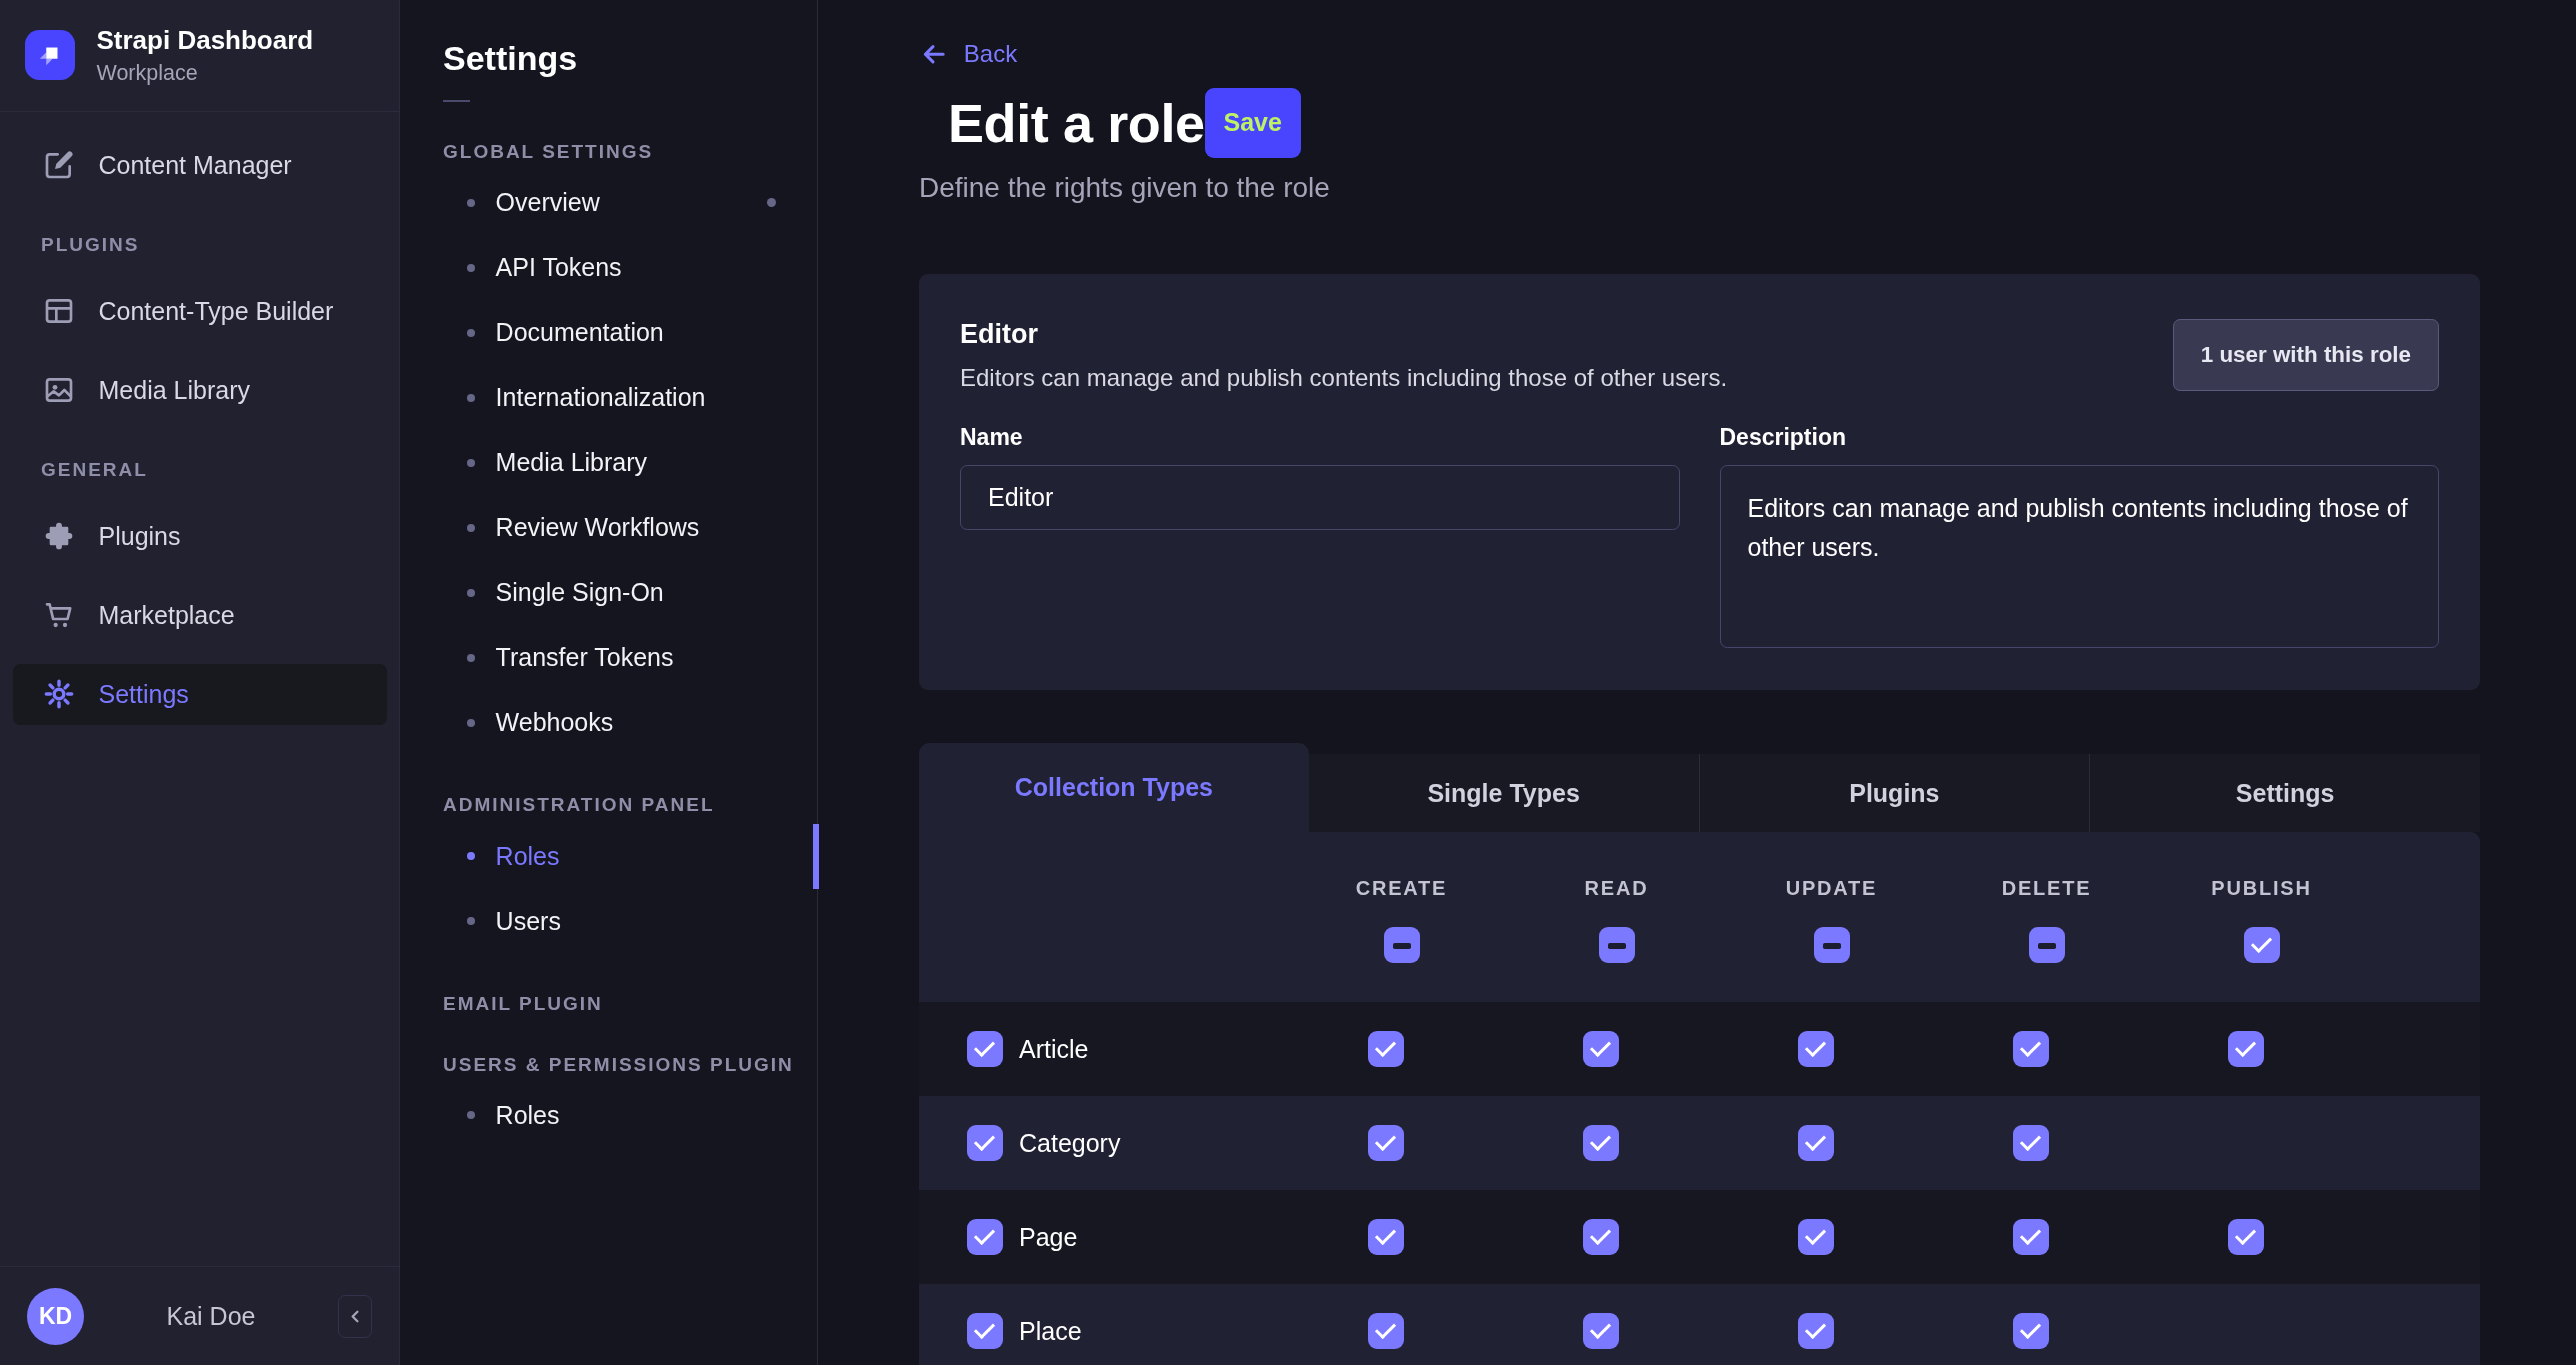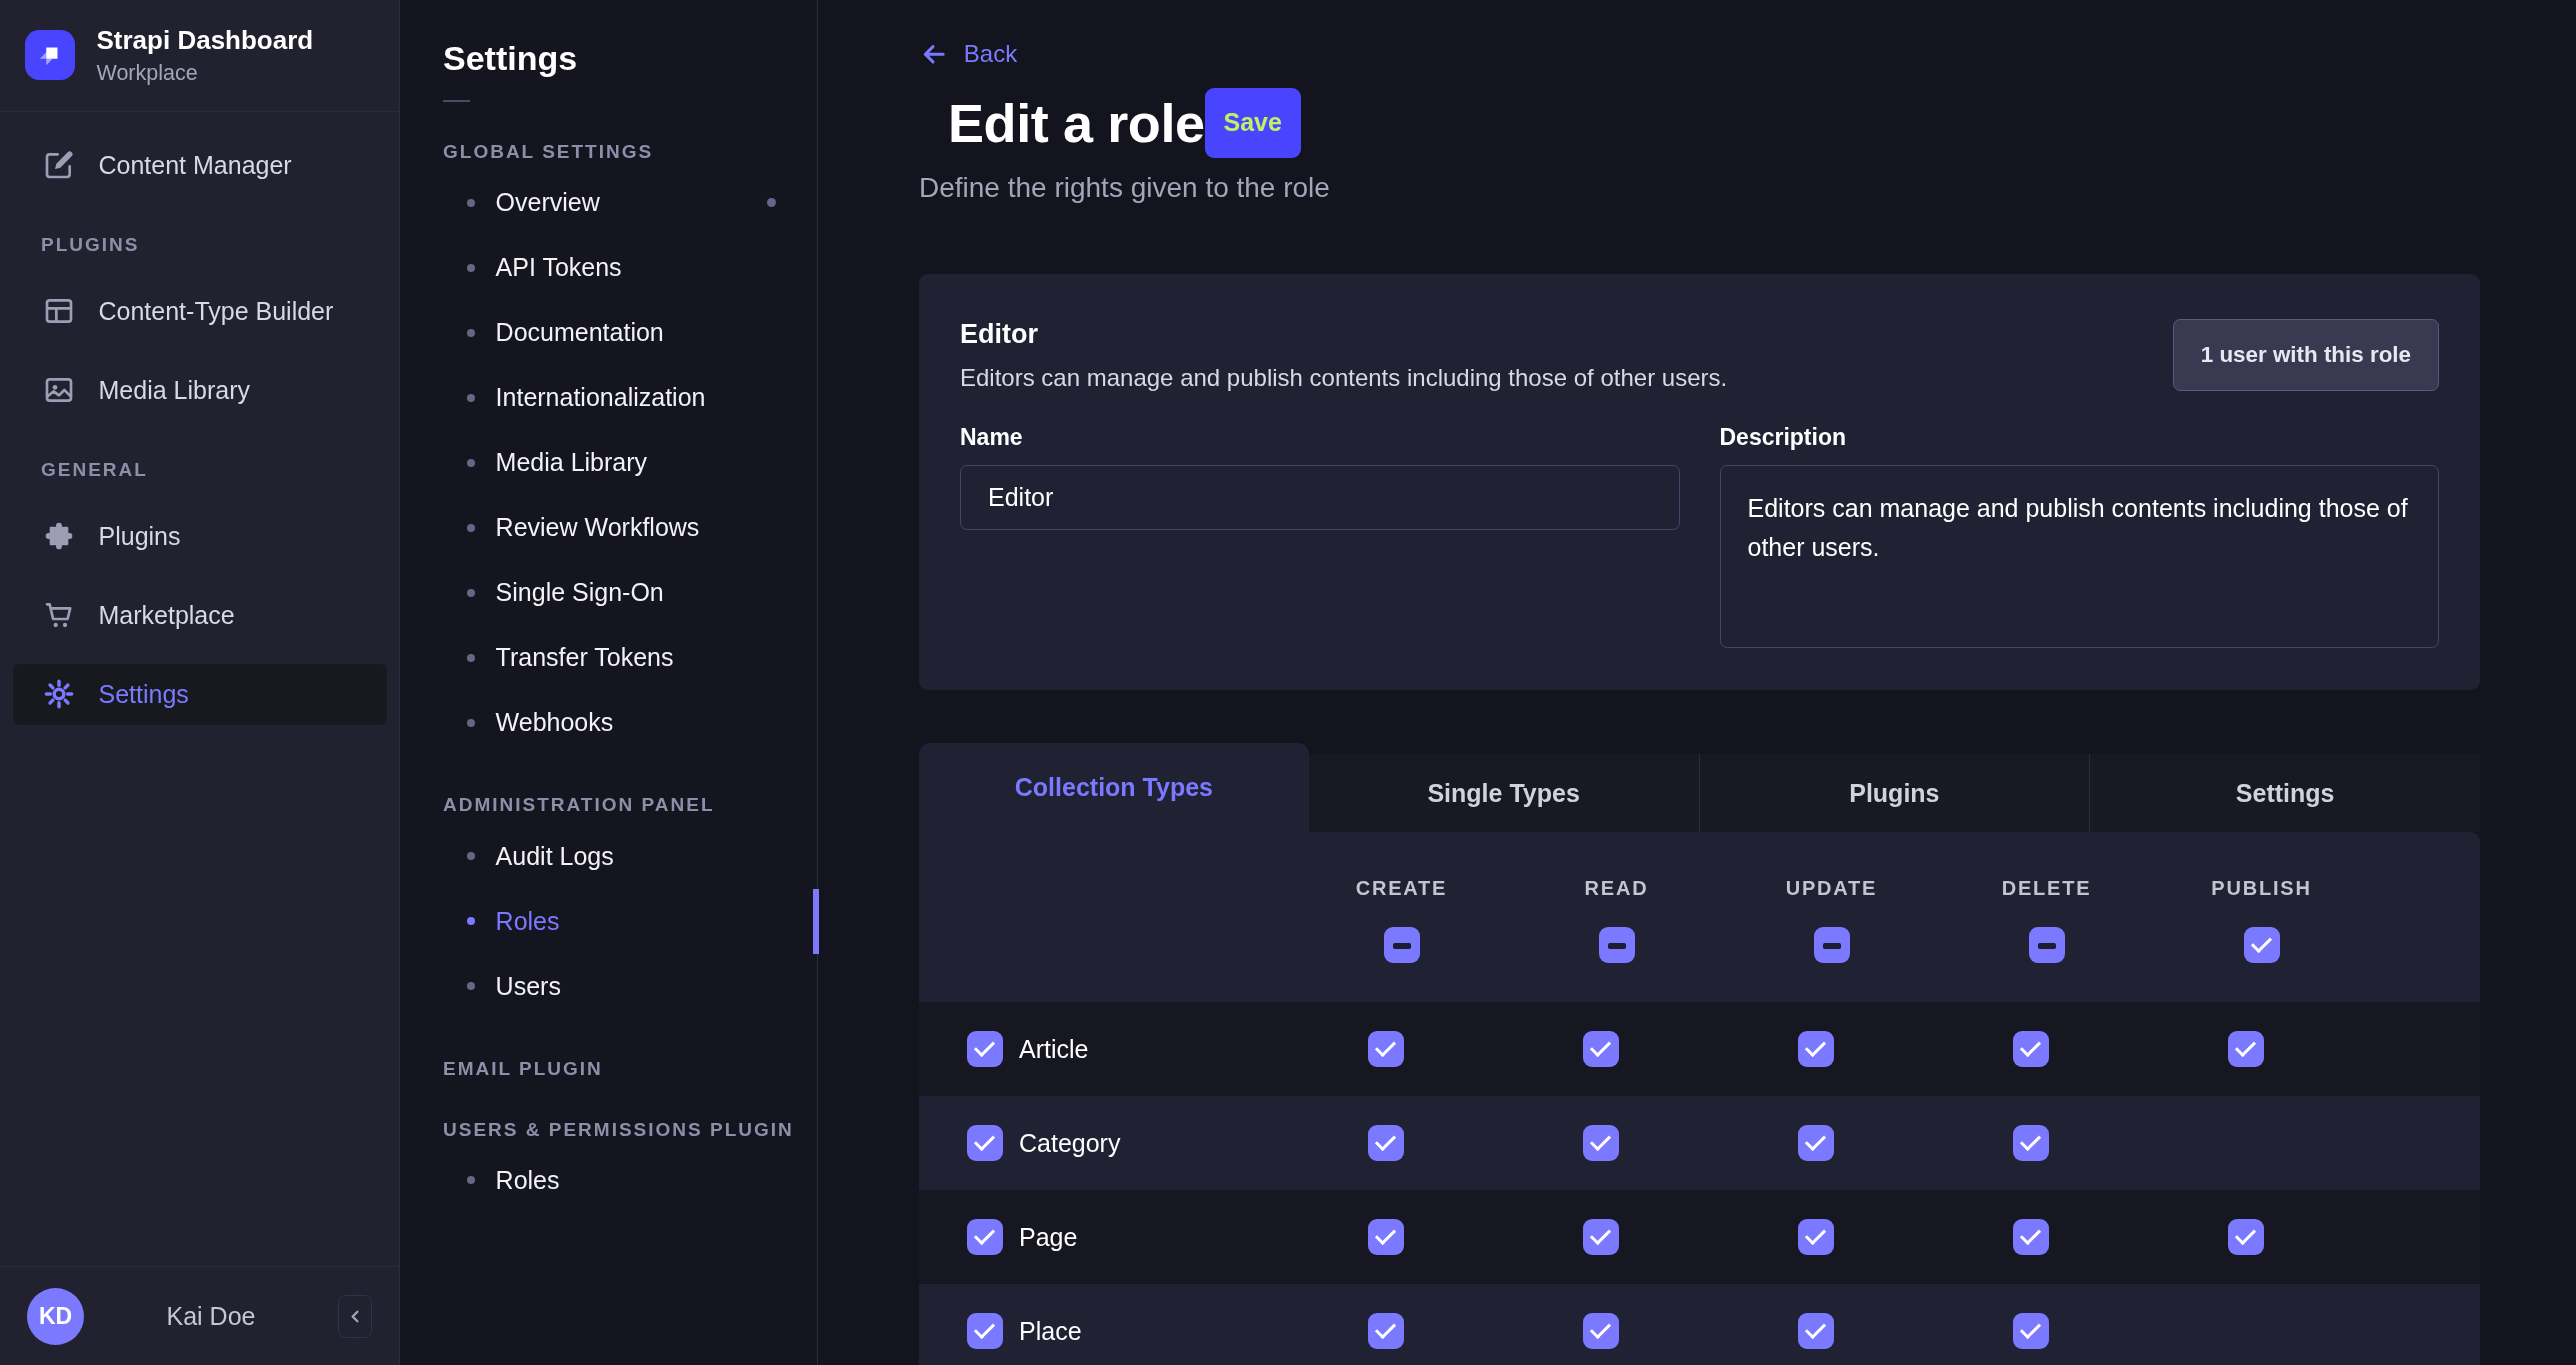--- a/index.html
+++ b/index.html
@@ -237,24 +237,20 @@
     <div class="sn-item">
       <span class="dot"></span>
       <span>Transfer Tokens</span>
     </div>
     <div class="sn-item">
       <span class="dot"></span>
       <span>Webhooks</span>
     </div>
 
     <div class="sn-section">ADMINISTRATION PANEL</div>
-    <div class="sn-item">
-      <span class="dot"></span>
-      <span>Audit Logs</span>
-    </div>
     <div class="sn-item active">
       <span class="dot"></span>
       <span>Roles</span>
     </div>
     <div class="sn-item">
       <span class="dot"></span>
       <span>Users</span>
     </div>
 
     <div class="sn-section">EMAIL PLUGIN</div>

